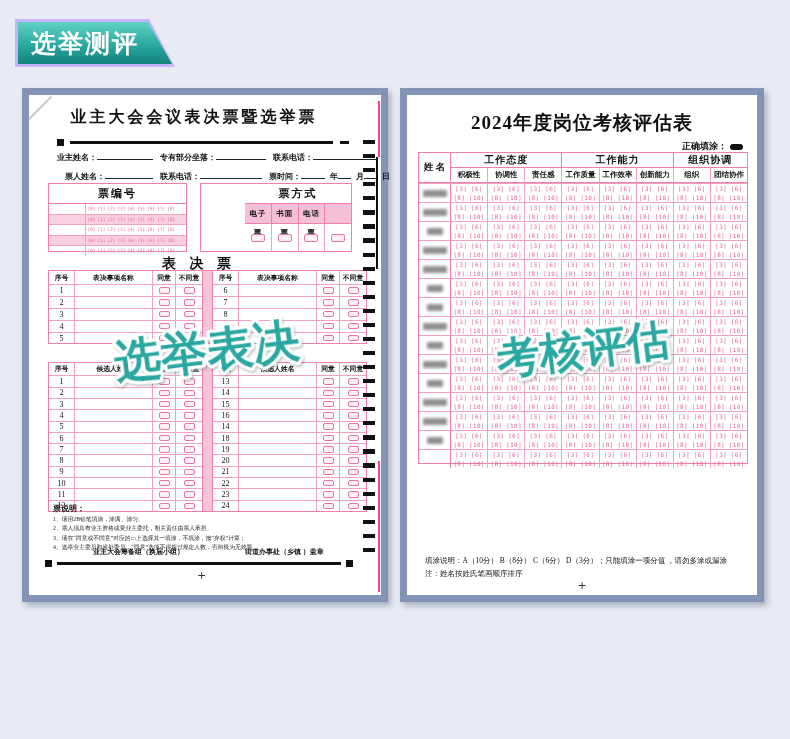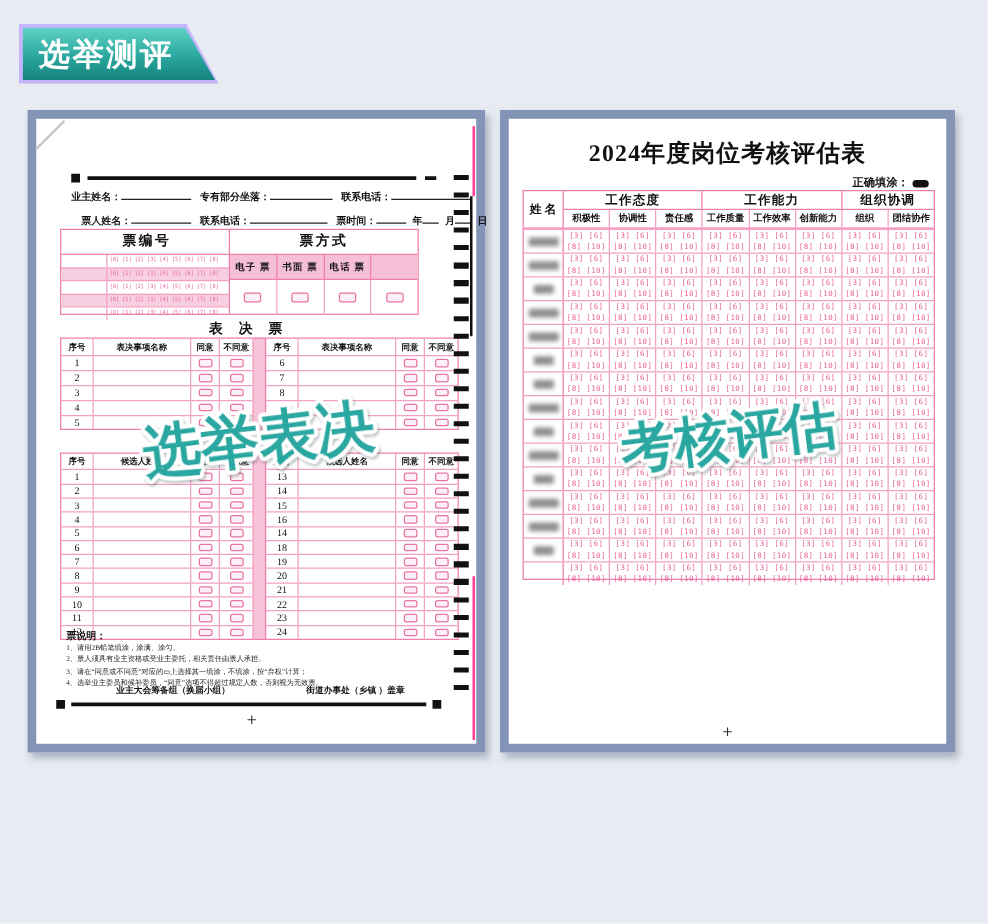--- a/index.html
+++ b/index.html
@@ -43,39 +43,39 @@
   .div-top .dash{position:absolute;top:2px;right:0;width:9px;height:3px;background:#111;}
   .div-bot{top:465px;left:16px;width:308px;}
   .div-bot .ln{left:12px;right:12px;}
   .div-bot .sq.r{right:0;}
   .fields{position:absolute;font-size:8px;font-weight:600;white-space:nowrap;}
   .f1{top:56px;left:28px;}
   .f2{top:75px;left:36px;}
   .u{display:inline-block;border-bottom:1px solid #222;height:8px;margin-right:5px;}
 
   .bn-box{left:19px;top:88px;width:139px;height:69px;}
-  .vm-box{left:154px;top:88px;width:152px;height:69px;}
+  .vm-box{left:171px;top:88px;width:152px;height:69px;padding-left:44px;}
   .box-title{height:19px;line-height:19px;text-align:center;font-size:11px;font-weight:bold;
     border-bottom:1px solid #f07fae;letter-spacing:2px;}
   .bn-row{display:flex;height:9.55px;border-top:1px solid #f4a0c4;}
   .bn-row:first-child{border-top:none;}
   .bn-row.alt{background:#f8cfe0;}
   .bn-left{width:36px;border-right:1px solid #f4a0c4;}
   .bn-digits{flex:1;font-family:"DejaVu Sans Mono",monospace;font-size:4.6px;color:#e8639a;
     line-height:9.5px;white-space:nowrap;transform:scaleX(.9);transform-origin:left center;padding-left:2px;overflow:hidden;}
   .vm-head{display:flex;height:19px;background:#f5bfd7;border-bottom:1px solid #f07fae;}
   .vm-head div{flex:1;border-right:1px solid #f07fae;font-size:7.5px;font-weight:bold;
     line-height:19px;text-align:center;letter-spacing:1px;}
   .vm-head div:last-child{border-right:none;}
   .vm-bub{display:flex;height:28px;}
   .vm-bub div{flex:1;border-right:1px solid #f4a0c4;display:flex;align-items:center;justify-content:center;}
   .vm-bub div:last-child{border-right:none;}
 
   .sec-title{position:absolute;top:160px;left:0;width:340px;text-align:center;
-    font-size:11px;font-weight:bold;letter-spacing:5px;}
+    font-size:14px;font-weight:bold;letter-spacing:5px;}
   .vtab{position:absolute;left:19px;display:flex;}
   .vt-vote{top:175px;}
   .vt-cand{top:267px;}
   .gutter{width:9px;background:#f7c3d8;border-top:1.2px solid #f07fae;border-bottom:1.2px solid #f07fae;}
   .half{width:155px;border:1.2px solid #f07fae;box-sizing:border-box;background:#fff;}
   .trow{display:flex;border-top:1px solid #f4a0c4;}
   .trow.h{border-top:none;}
   .trow div{box-sizing:border-box;border-right:1px solid #f4a0c4;display:flex;align-items:center;justify-content:center;}
   .trow div:last-child{border-right:none;}
   .c-num{width:26px;}
@@ -154,20 +154,21 @@
   <div class="badge-outer">
     <div class="badge-inner">
       <span>选举测评</span>
     </div>
   </div>
 
   <div class="panel panel-left">
     <div class="paper">
       <div class="corner-line"></div>
 
+      <div class="lf-title">业主大会会议表决票暨选举票</div>
 
       <div class="divider div-top">
         <span class="sq" style="left:0"></span>
         <span class="ln"></span>
         <span class="dash"></span>
       </div>
 
       <div class="fields f2">
         <span>票人姓名：</span><span class="u" style="width:48px"></span>
         <span>联系电话：</span><span class="u" style="width:62px"></span>
@@ -1253,20 +1254,24 @@
               <span>[3] [6]</span>
               <span>[8] [10]</span>
             </div>
             <div class="rt-cell">
               <span>[3] [6]</span>
               <span>[8] [10]</span>
             </div>
           </div>
         </div>
 
+      <div class="notes">
+        <div>填涂说明：A（10分）    B（8分）    C（6分）    D（3分）；只能填涂一项分值 ，请勿多涂或漏涂</div>
+        <div>注：姓名按姓氏笔画顺序排序</div>
+      </div>
 
       <div class="plus plus-r">+</div>
 
       <svg class="wm wm-right" viewBox="0 0 250 66">
         <text x="125" y="48" text-anchor="middle" font-size="46">考核评估</text>
       </svg>
     </div>
   </div>
 </div>
 

